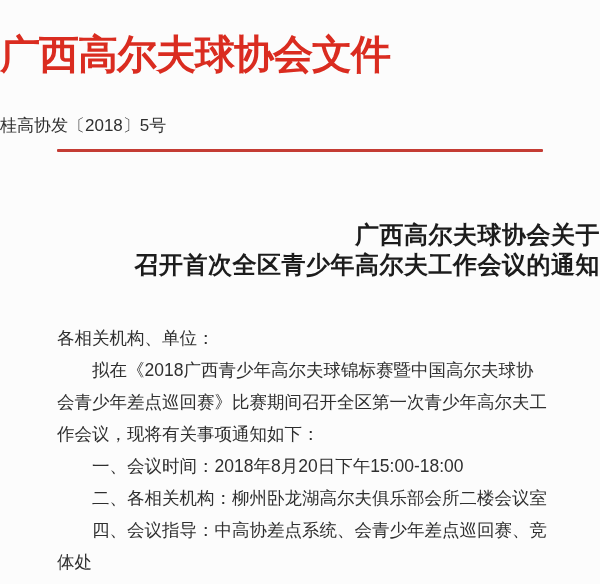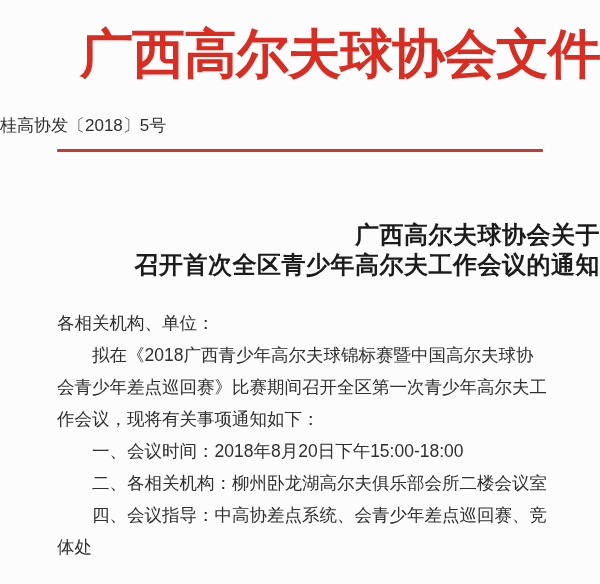--- a/index.html
+++ b/index.html
@@ -16,22 +16,22 @@
   }
   .page {
     position: relative;
     width: 600px;
     height: 584px;
     background: var(--page-bg);
     overflow: hidden;
   }
   .org-title {
     padding-top: 28px;
-    text-align: right;
-    font-size: 53px;
+    text-align: left;
+    font-size: 40px;
     line-height: 52px;
     font-weight: bold;
     letter-spacing: -1px;
     color: var(--title-red);
     white-space: nowrap;
   }
   .doc-number {
     margin-top: 36px;
     text-align: left;
     font-size: 17px;
@@ -47,21 +47,21 @@
   .notice-title {
     margin-top: 68px;
     text-align: right;
     font-size: 24px;
     line-height: 30px;
     font-weight: bold;
     color: var(--heading-black);
     letter-spacing: 0.5px;
   }
   .doc-body {
-    margin-top: 27px;
+    margin-top: 42px;
     padding: 0 58px 0 57px;
     font-size: 17.5px;
     line-height: 32px;
     color: var(--text-dark);
   }
   .doc-body .line {
     white-space: nowrap;
   }
   .doc-body .line.indent {
     text-indent: 35px;

